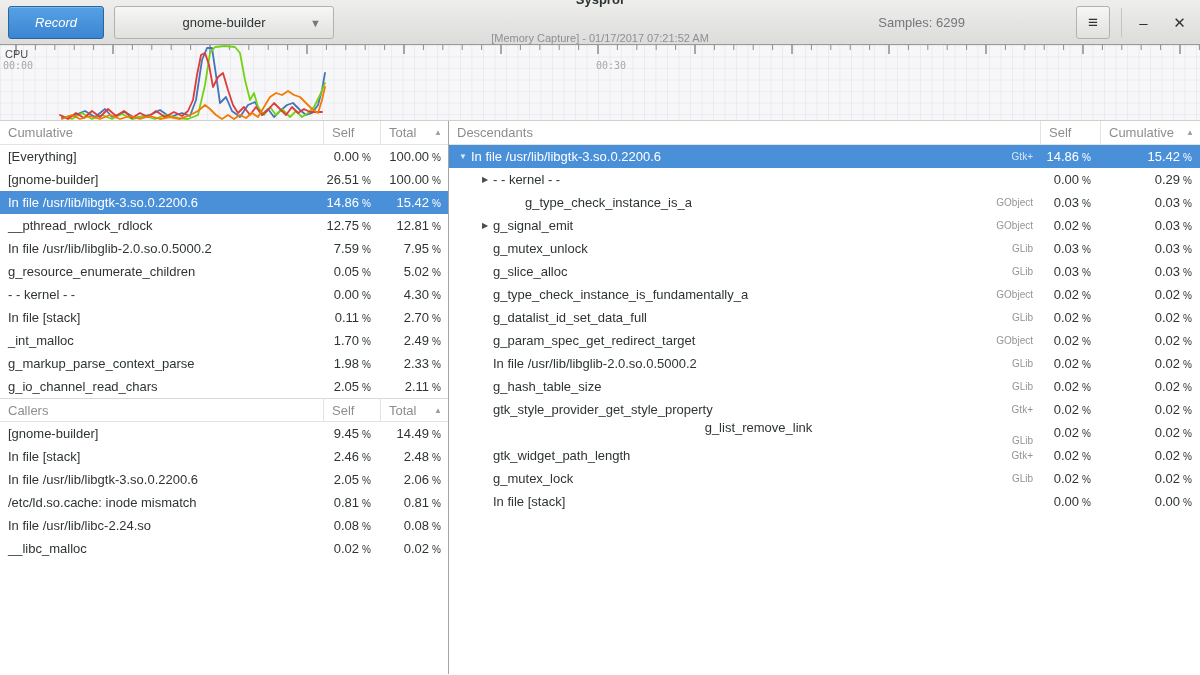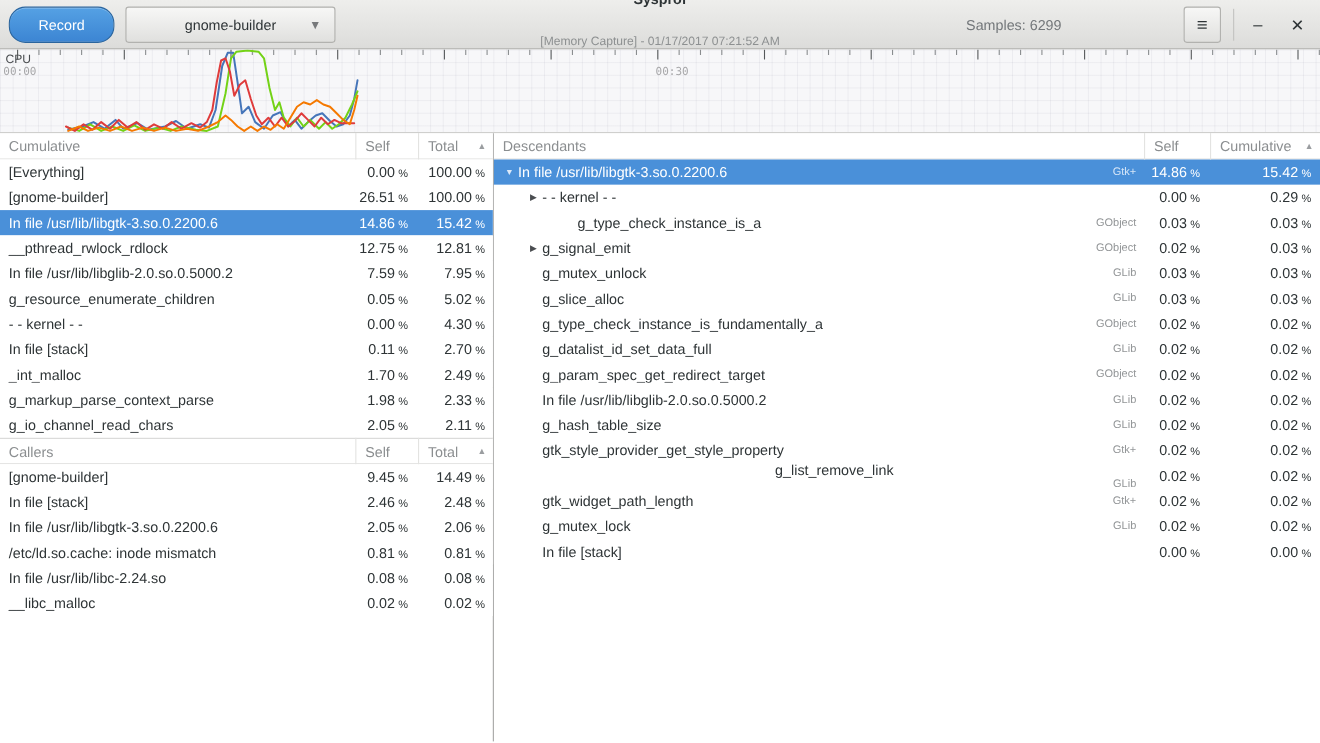--- a/index.html
+++ b/index.html
@@ -1,22 +1,22 @@
 <!DOCTYPE html>
 <html><head>
 <meta charset="utf-8">
 <style>
   * { margin:0; padding:0; box-sizing:border-box; }
   html,body { width:1200px; height:675px; overflow:hidden; }
   body { font-family:"Liberation Sans","DejaVu Sans",sans-serif; background:#ffffff; color:#2e3436; font-size:13px; position:relative; }
 
   
   .headerbar { height:45px; background:linear-gradient(#eeeeec,#dcdcda); border-bottom:1px solid #999996; position:relative; display:flex; align-items:center; }
-  .btn-record { position:absolute; left:8px; top:6px; width:96px; height:33px; background:linear-gradient(#55a1e4,#3c85d3); border:1px solid #2a659e; border-radius:15px; color:#ffffff; font-size:13px; display:flex; align-items:center; justify-content:center; box-shadow:inset 0 1px 0 rgba(255,255,255,.25); }
-  .btn-process { position:absolute; left:114px; top:6px; width:191px; height:33px; background:linear-gradient(#f7f7f6,#e0e0de); border:1px solid #b2b2af; border-radius:3px; display:flex; align-items:center; justify-content:center; color:#2e3436; }
+  .btn-record { position:absolute; left:8px; top:6px; width:96px; height:33px; background:linear-gradient(#55a1e4,#3c85d3); border:1px solid #2a659e; border-radius:3px; color:#ffffff; font-size:13px; display:flex; align-items:center; justify-content:center; box-shadow:inset 0 1px 0 rgba(255,255,255,.25);font-style:italic; }
+  .btn-process { position:absolute; left:114px; top:6px; width:220px; height:33px; background:linear-gradient(#f7f7f6,#e0e0de); border:1px solid #b2b2af; border-radius:3px; display:flex; align-items:center; justify-content:center; color:#2e3436; }
   .btn-process .chev { position:absolute; right:12px; color:#77797b; font-size:11px; }
   .titlebox { position:absolute; left:0; right:0; top:0; height:45px; display:flex; flex-direction:column; align-items:center; justify-content:flex-end; pointer-events:none;gap:24px; }
   .title { font-weight:bold; font-size:13px; color:#2e3436; line-height:16px; }
   .subtitle { font-size:11px; color:#8d9091; line-height:13px; }
   .samples { position:absolute; right:235px; top:0; height:45px; display:flex; align-items:center; color:#73777a; font-size:13px; }
   .btn-menu { position:absolute; right:90px; top:6px; width:34px; height:33px; background:linear-gradient(#f7f7f6,#e0e0de); border:1px solid #b2b2af; border-radius:3px; display:flex; align-items:center; justify-content:center; font-size:17px; color:#2e3436; }
   .winsep { position:absolute; right:78px; top:8px; width:1px; height:29px; background:#c3c3c0; }
   .btn-min, .btn-close { position:absolute; top:6px; width:33px; height:33px; display:flex; align-items:center; justify-content:center; color:#2e3436; font-size:15px; }
   .btn-min { right:40px; }
   .btn-close { right:4px; }

